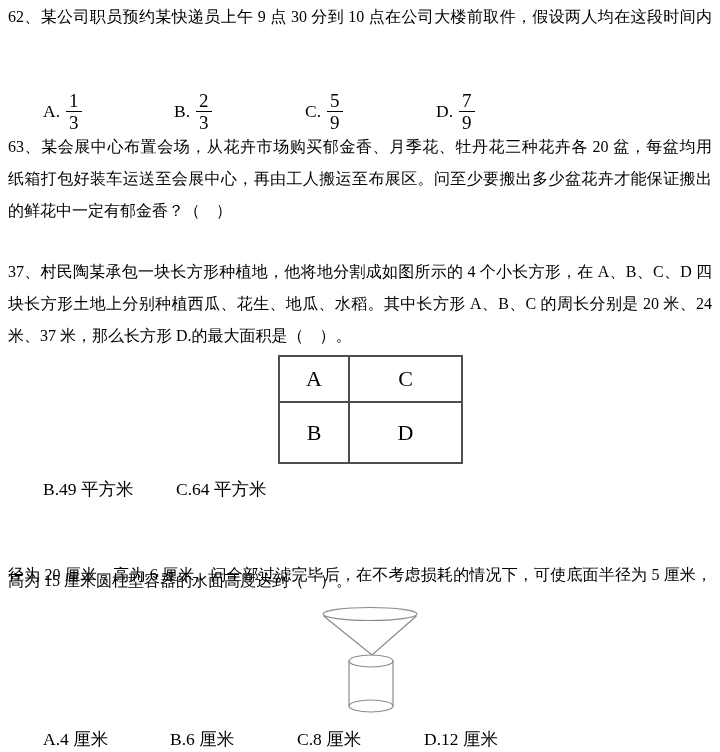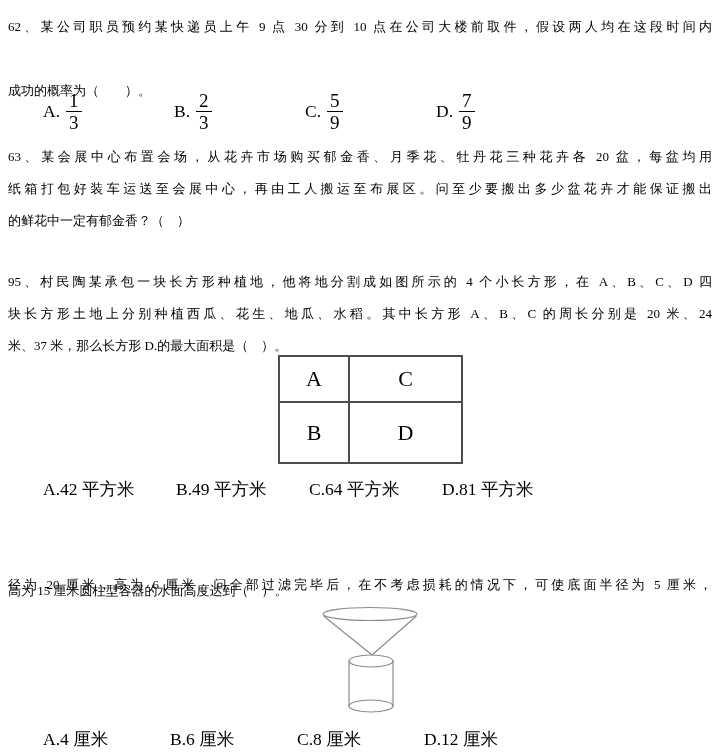--- a/index.html
+++ b/index.html
@@ -4,21 +4,21 @@
 <style>
   html,body{margin:0;padding:0;}
   body{
     width:720px;height:752px;overflow:hidden;background:#ffffff;color:#000000;
     font-family:"Liberation Serif","DejaVu Serif",serif;
     position:relative;
   }
   .page{position:absolute;left:0;top:0;width:720px;height:752px;background:#ffffff;}
   .line{
     position:absolute;left:0;width:720px;box-sizing:border-box;
-    padding:10px 8px;line-height:32px;font-size:13px;white-space:nowrap;
+    padding:0 8px;line-height:32px;font-size:16px;white-space:nowrap;
   }
   .justify{text-align:justify;text-align-last:justify;white-space:normal;}
   .opts{
     position:absolute;left:0;width:720px;box-sizing:border-box;
     padding-left:43px;display:flex;align-items:center;
     line-height:32px;font-size:17.5px;
   }
   .opt{flex:none;}
   .opts.q62 .opt{width:131px;display:flex;align-items:center;height:40px;}
   .opts.q63 .opt{width:127px;}
@@ -43,21 +43,20 @@
   .fig64 .bl{border-right:2px solid #4d4d4d;}
   
   .fig65{position:absolute;left:315px;top:600px;width:110px;height:120px;}
 </style>
 </head>
 <body>
 
 <div class="page">
 
   <div class="line justify" style="top:1px">62、某公司职员预约某快递员上午 9 点 30 分到 10 点在公司大楼前取件，假设两人均在这段时间内</div>
-  <div class="line" style="top:65px">成功的概率为（　　）。</div>
 
   <div class="opts q62" style="top:91px;height:40px">
     <div class="opt">
       <span>A.</span>
       <span class="fraction">
         <span class="num">1</span>
         <span class="den">3</span>
       </span>
     </div>
     <div class="opt">
@@ -81,36 +80,34 @@
         <span class="den">9</span>
       </span>
     </div>
   </div>
 
   <div class="line justify" style="top:131px">63、某会展中心布置会场，从花卉市场购买郁金香、月季花、牡丹花三种花卉各 20 盆，每盆均用</div>
   <div class="line justify" style="top:163px">纸箱打包好装车运送至会展中心，再由工人搬运至布展区。问至少要搬出多少盆花卉才能保证搬出</div>
   <div class="line" style="top:195px">的鲜花中一定有郁金香？（　）</div>
 
 
-  <div class="line justify" style="top:256px">95、村民陶某承包一块长方形种植地，他将地分割成如图所示的 4 个小长方形，在 A、B、C、D 四</div>
+  <div class="line justify" style="top:256px">37、村民陶某承包一块长方形种植地，他将地分割成如图所示的 4 个小长方形，在 A、B、C、D 四</div>
   <div class="line justify" style="top:288px">块长方形土地上分别种植西瓜、花生、地瓜、水稻。其中长方形 A、B、C 的周长分别是 20 米、24</div>
   <div class="line" style="top:320px">米、37 米，那么长方形 D.的最大面积是（　）。</div>
 
   <div class="fig64">
     <div class="cell tl">A</div>
     <div class="cell tr">C</div>
     <div class="cell bl">B</div>
     <div class="cell br">D</div>
   </div>
 
   <div class="opts q64" style="top:473px;height:32px">
-    <span class="opt">A.42 平方米</span>
     <span class="opt">B.49 平方米</span>
     <span class="opt">C.64 平方米</span>
-    <span class="opt">D.81 平方米</span>
   </div>
 
   <div class="line justify" style="top:559px">径为 20 厘米，高为 6 厘米。问全部过滤完毕后，在不考虑损耗的情况下，可使底面半径为 5 厘米，</div>
   <div class="line" style="top:565px">高为 15 厘米圆柱型容器的水面高度达到（　）。</div>
 
   <svg class="fig65" viewBox="0 0 110 120" fill="none" stroke="#8a8a8a" stroke-width="1.2">
     <ellipse cx="55" cy="14" rx="47" ry="6.5"></ellipse>
     <line x1="8.6" y1="16" x2="57" y2="55"></line>
     <line x1="101.4" y1="16" x2="57" y2="55"></line>
     <ellipse cx="56" cy="61" rx="22" ry="6"></ellipse>

